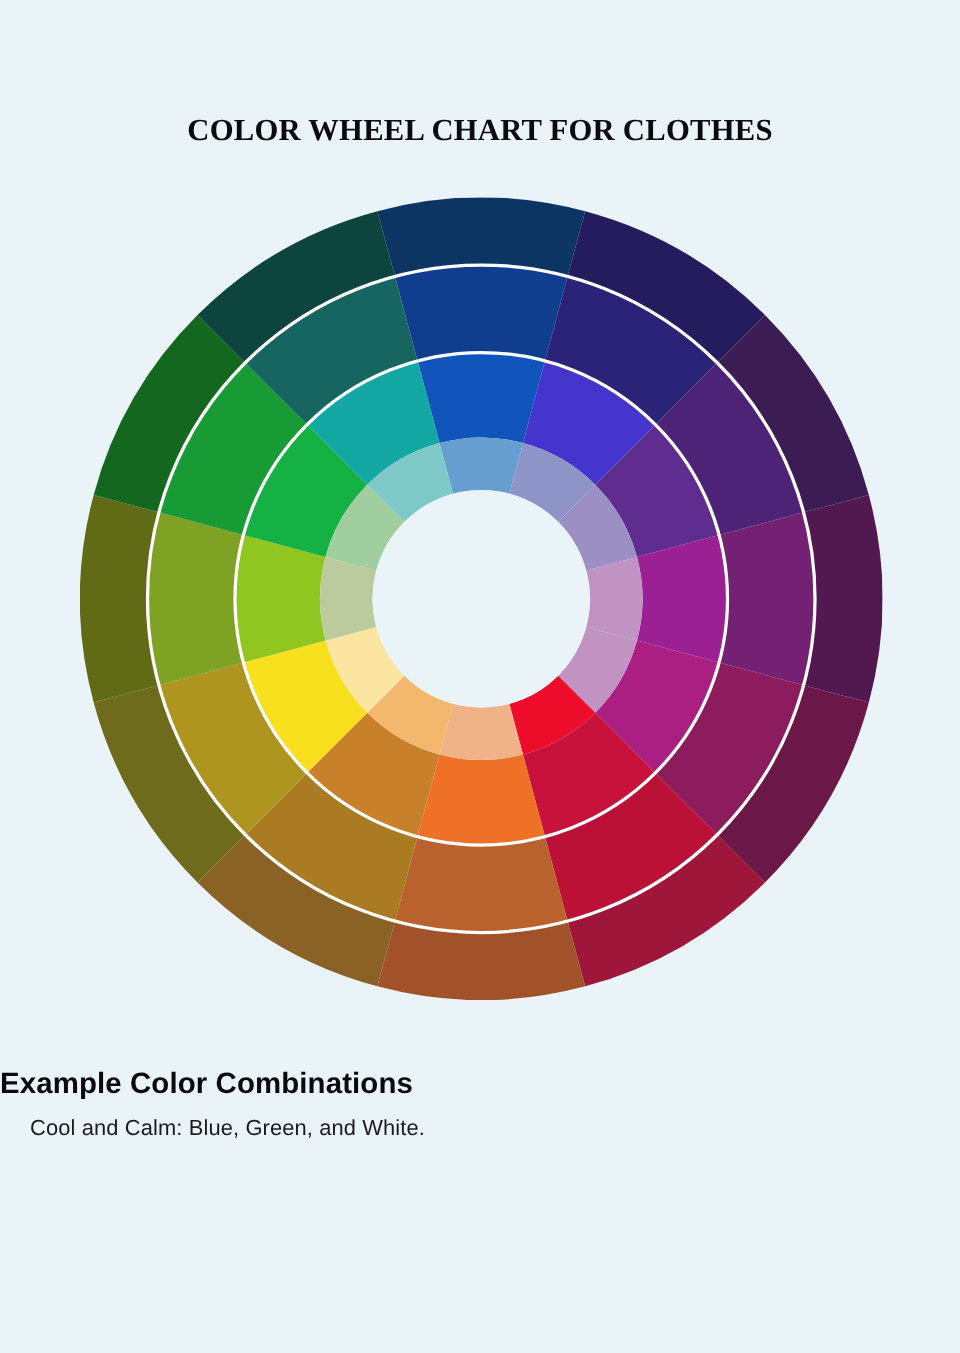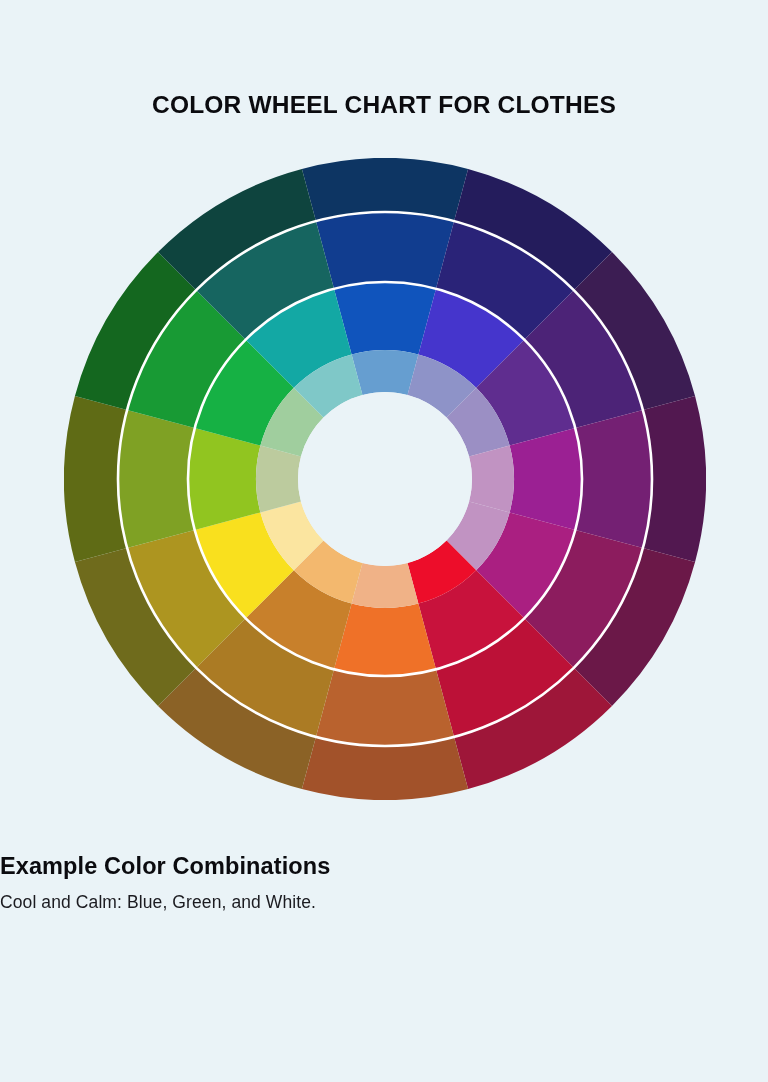--- a/index.html
+++ b/index.html
@@ -24,21 +24,21 @@
   #chart-title {
     position: absolute;
     left: 0;
     top: 91px;
     width: 768px;
     text-align: center;
     font-size: 24.5px;
     font-weight: 700;
     letter-spacing: 0.2px;
     color: #0b0b0f;
-    font-family: Liberation Sans, sans-serif;
+    font-family: Liberation Serif, serif;
   }
   #wheel-wrap {
     position: absolute;
     left: 64px;
     top: 158px;
     width: 642px;
     height: 642px;
   }
   #wheel-svg {
     display: block;
@@ -60,21 +60,21 @@
     line-height: 1.2;
   }
   .combo-line {
     font-size: 17.5px;
     font-weight: 400;
     color: #1b1b20;
     line-height: 1.0;
     margin: 0 0 23px 0;
     letter-spacing: 0.1px;
   }
-  .combo-line:last-child { margin-bottom: 0; }
+  .combo-line:last-child { margin-bottom: 0; padding-left: 24px; }
 </style>
 </head>
 <body style="background: rgb(234, 243, 247);">
 
 <div id="poster" style="background: rgb(234, 243, 247);">
 
   <div id="chart-title">COLOR WHEEL CHART FOR CLOTHES</div>
 
   <div id="wheel-wrap">
     <svg id="wheel-svg" viewBox="0 0 642 642">

